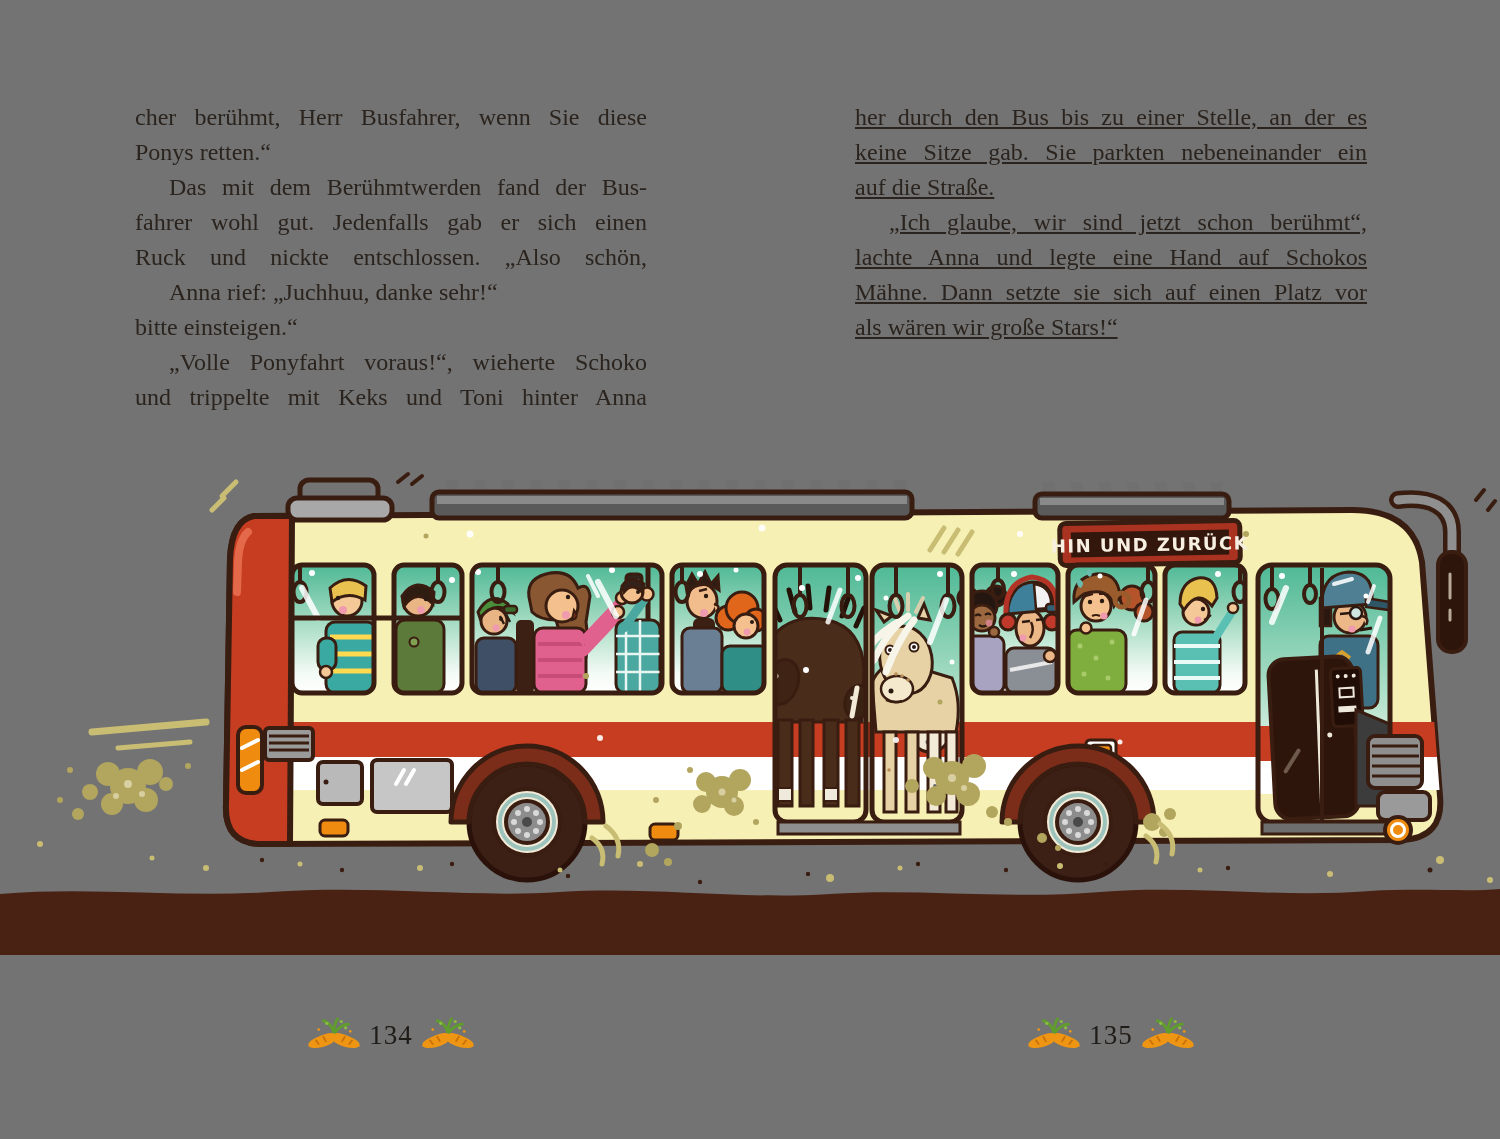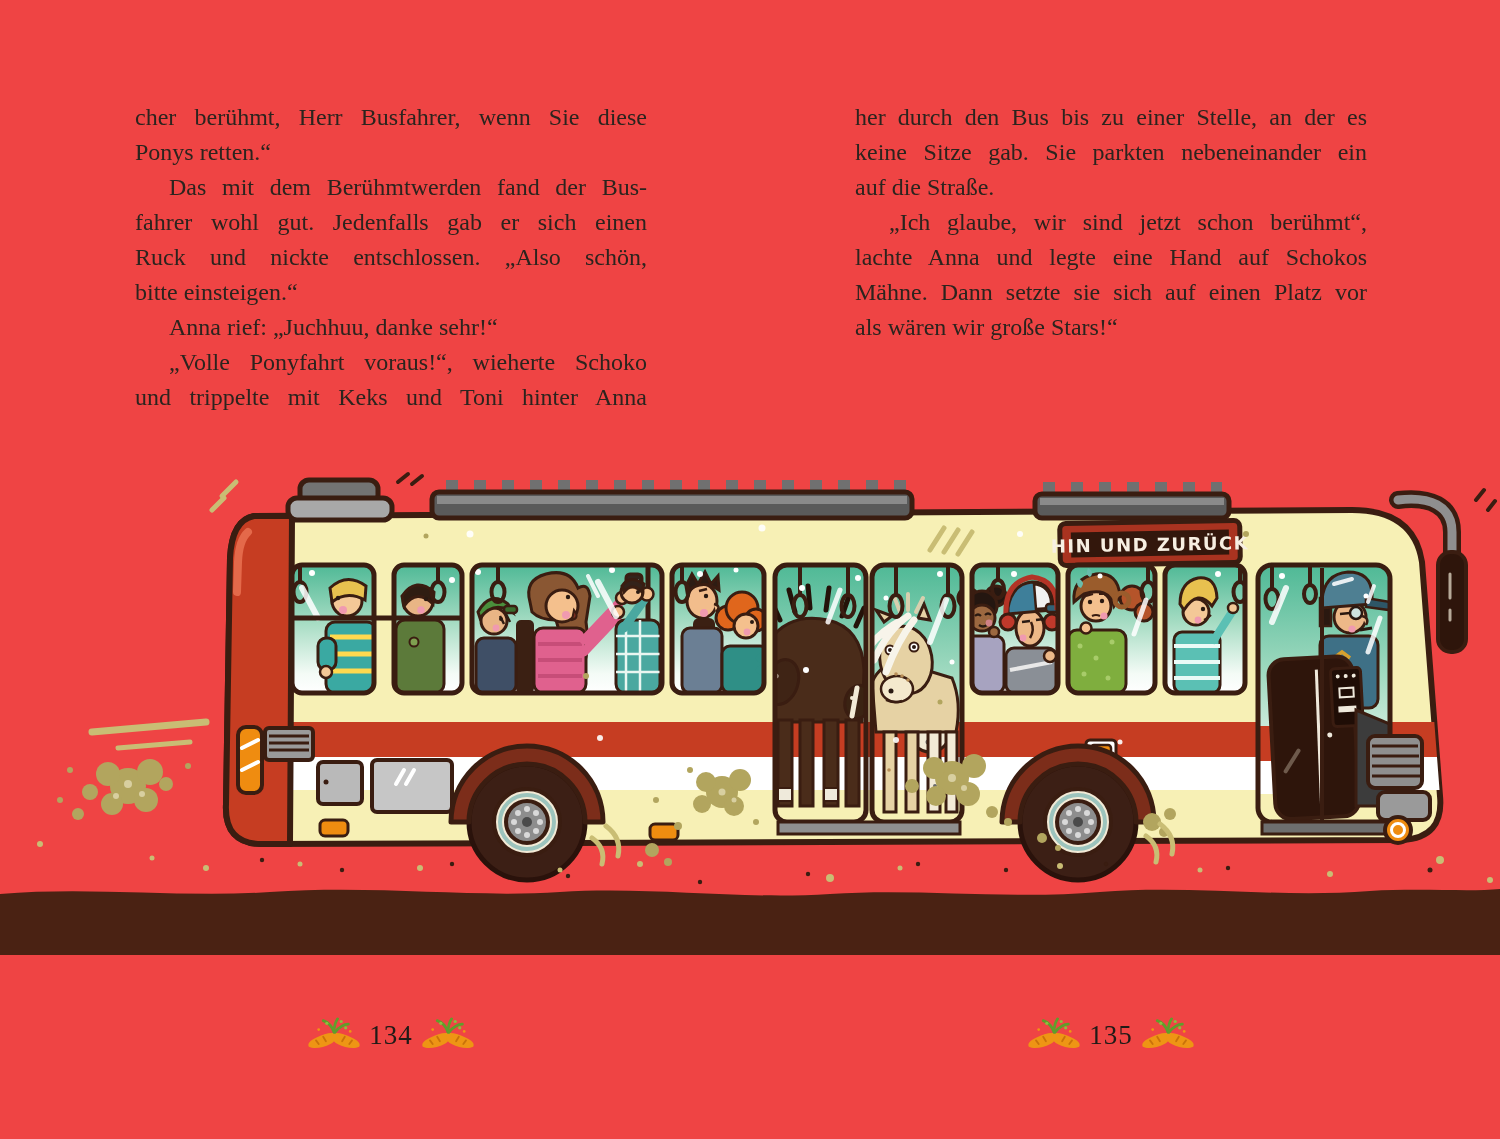--- a/index.html
+++ b/index.html
@@ -1,20 +1,20 @@
 <!DOCTYPE html>
 <html><head>
 <meta charset="utf-8">
 <style>
   html,body{margin:0;padding:0;background:#ffffff;}
-  .page{position:relative;width:1500px;height:1139px;background:#ef4444;overflow:hidden;
+  .page{position:relative;width:1500px;height:1139px;background:#737373;overflow:hidden;
         font-family:"Liberation Serif", serif;color:#2b241e;}
   .col{position:absolute;top:100px;width:512px;}
   .col-left{left:135px;}
-  .col-right{left:855px;}
+  .col-right{left:855px;text-decoration:underline;}
   .line{height:35px;line-height:35px;font-size:24px;overflow:hidden;white-space:normal;}
   .j{text-align:justify;text-align-last:justify;}
   .j::after{content:"";display:inline-block;width:100%;height:0;}
   .ind{text-indent:34px;}
   .illus{position:absolute;left:0;top:470px;width:1500px;height:500px;}
   .pagenum-row{position:absolute;top:1010px;width:512px;height:50px;display:flex;
                align-items:center;justify-content:center;gap:6px;}
   .pagenum-row.left{left:135px;} .pagenum-row.right{left:855px;}
   .pagenum{font-size:27px;letter-spacing:1px;color:#1f1b17;}
   .carrot{width:58px;height:36px;display:block;}
@@ -23,22 +23,22 @@
 <body>
 
 <div class="page">
 
   <div class="col col-left">
     <div class="line j">cher berühmt, Herr Busfahrer, wenn Sie diese</div>
     <div class="line">Ponys retten.“</div>
     <div class="line j ind">Das mit dem Berühmtwerden fand der Bus-</div>
     <div class="line j">fahrer wohl gut. Jedenfalls gab er sich einen</div>
     <div class="line j">Ruck und nickte entschlossen. „Also schön,</div>
+    <div class="line ind">Anna rief: „Juchhuu, danke sehr!“</div>
     <div class="line">bitte einsteigen.“</div>
-    <div class="line ind">Anna rief: „Juchhuu, danke sehr!“</div>
     <div class="line j ind">„Volle Ponyfahrt voraus!“, wieherte Schoko</div>
     <div class="line j">und trippelte mit Keks und Toni hinter Anna</div>
   </div>
 
   <div class="col col-right">
     <div class="line j">her durch den Bus bis zu einer Stelle, an der es</div>
     <div class="line j">keine Sitze gab. Sie parkten nebeneinander ein</div>
     <div class="line">auf die Straße.</div>
     <div class="line j ind">„Ich glaube, wir sind jetzt schon berühmt“,</div>
     <div class="line j">lachte Anna und legte eine Hand auf Schokos</div>

